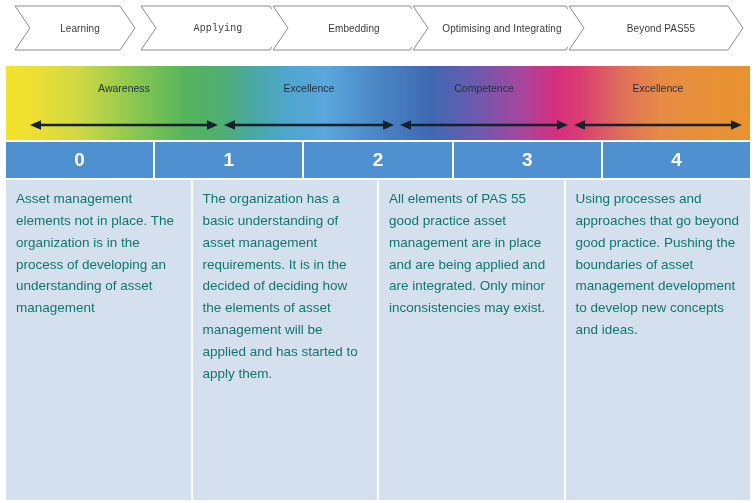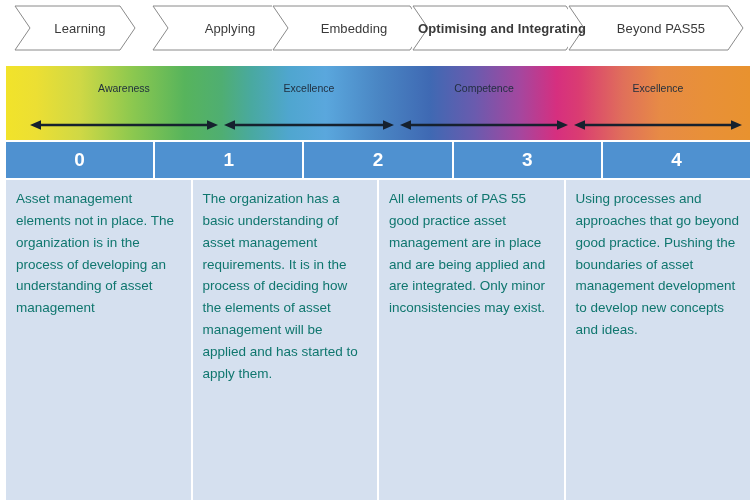--- a/index.html
+++ b/index.html
@@ -36,21 +36,21 @@
     position: absolute;
     left: 0;
     top: 0;
     width: 100%;
     height: 100%;
     display: block;
   }
   .chevron-label {
     position: relative;
     z-index: 2;
-    font-size: 13px;
+    font-size: 10px;
     color: #3a3a3a;
     letter-spacing: .1px;
     text-align: center;
     white-space: nowrap;
     padding-left: 10px;
   }
 
   
   #gradient-band {
     position: absolute;
@@ -149,35 +149,35 @@
 
 <div id="chevron-row">
 
   <div class="chevron" style="left:14px; width:122px;">
     <svg viewBox="0 0 122 46" preserveAspectRatio="none">
       <path d="M1,1 L106,1 L121,23 L106,45 L1,45 L16,23 Z" fill="#ffffff" stroke="#8a8a8a" stroke-width="1"></path>
     </svg>
     <span class="chevron-label">Learning</span>
   </div>
 
-  <div class="chevron" style="left:152px; width:146px;">
+  <div class="chevron" style="left:140px; width:146px;font-family:Liberation Mono, monospace;">
     <svg viewBox="0 0 146 46" preserveAspectRatio="none">
       <path d="M1,1 L130,1 L145,23 L130,45 L1,45 L16,23 Z" fill="#ffffff" stroke="#8a8a8a" stroke-width="1"></path>
     </svg>
     <span class="chevron-label">Applying</span>
   </div>
 
   <div class="chevron" style="left:272px; width:154px;">
     <svg viewBox="0 0 154 46" preserveAspectRatio="none">
       <path d="M1,1 L138,1 L153,23 L138,45 L1,45 L16,23 Z" fill="#ffffff" stroke="#8a8a8a" stroke-width="1"></path>
     </svg>
     <span class="chevron-label">Embedding</span>
   </div>
 
-  <div class="chevron" style="left:412px; width:170px;font-weight:bold;">
+  <div class="chevron" style="left:412px; width:170px;">
     <svg viewBox="0 0 170 46" preserveAspectRatio="none">
       <path d="M1,1 L154,1 L169,23 L154,45 L1,45 L16,23 Z" fill="#ffffff" stroke="#8a8a8a" stroke-width="1"></path>
     </svg>
     <span class="chevron-label">Optimising and Integrating</span>
   </div>
 
   <div class="chevron" style="left:568px; width:176px;">
     <svg viewBox="0 0 176 46" preserveAspectRatio="none">
       <path d="M1,1 L160,1 L175,23 L160,45 L1,45 L16,23 Z" fill="#ffffff" stroke="#8a8a8a" stroke-width="1"></path>
     </svg>
@@ -231,18 +231,18 @@
   <div id="table-head">
     <div class="head-cell">0</div>
     <div class="head-cell">1</div>
     <div class="head-cell">2</div>
     <div class="head-cell">3</div>
     <div class="head-cell">4</div>
   </div>
 
   <div id="table-body">
     <div class="body-cell">Asset management elements not in place. The organization is in the process of developing an understanding of asset management</div>
-    <div class="body-cell">The organization has a basic understanding of asset management requirements. It is in the process of deciding how the elements of asset management will be applied and has started to apply them.</div>
+    <div class="body-cell">The organization has a basic understanding of asset management requirements. It is in the decided of deciding how the elements of asset management will be applied and has started to apply them.</div>
     <div class="body-cell">All elements of PAS 55 good practice asset management are in place and are being applied and are integrated. Only minor inconsistencies may exist.</div>
     <div class="body-cell">Using processes and approaches that go beyond good practice. Pushing the boundaries of asset management development to develop new concepts and ideas.</div>
   </div>
 
 </div>
 
 </body></html>

